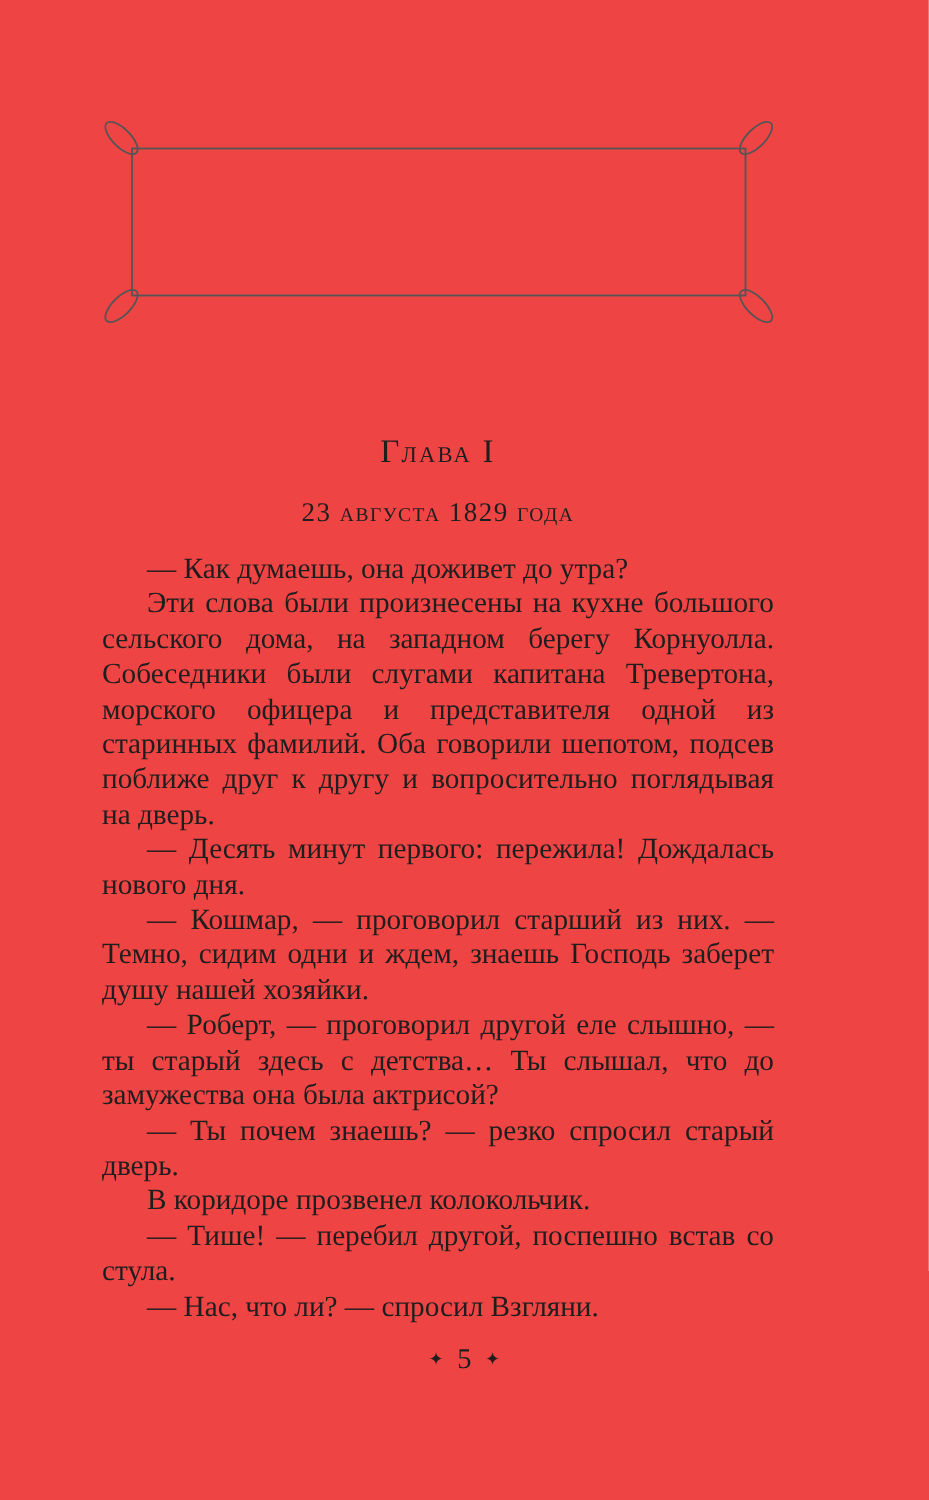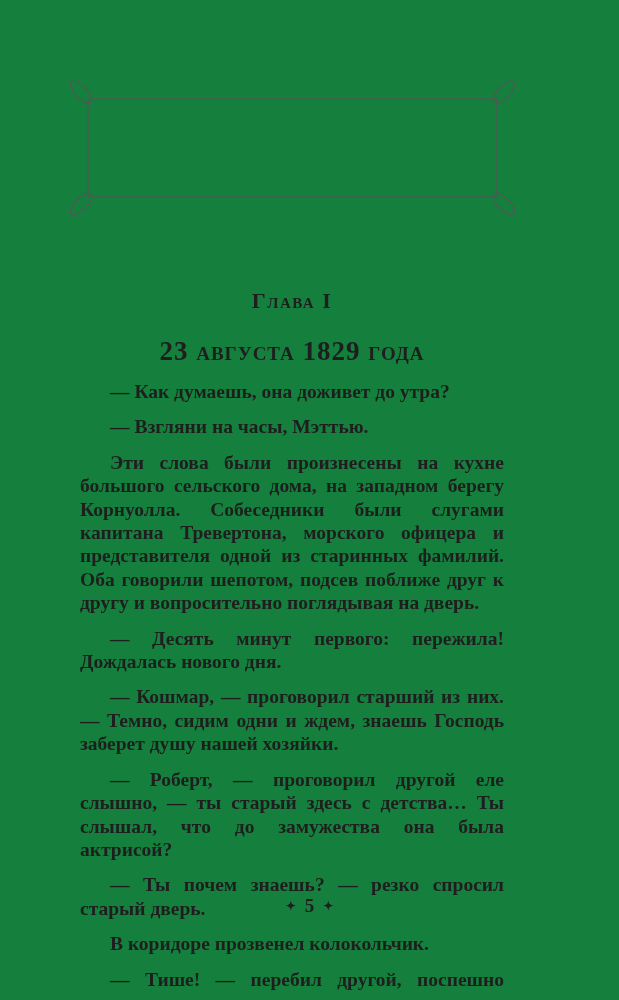--- a/index.html
+++ b/index.html
@@ -11,22 +11,21 @@
     height: 1000px;
     background: #ffffff;
     position: relative;
     overflow: hidden;
     font-family: "Liberation Serif", "DejaVu Serif", serif;
     color: #1e1e1e;
   }
   .page {
     position: absolute;
     inset: 0;
-    background: #15803d;
-    font-weight: bold;
+    background: #ef4444;
   }
   .ornament-frame {
     position: absolute;
     left: 58px;
     top: 70px;
     width: 476px;
     height: 162px;
   }
   .heading {
     position: absolute;
@@ -35,37 +34,37 @@
     width: 448px;
     text-align: center;
   }
   .chapter-title {
     font-size: 22px;
     line-height: 26px;
     font-variant: small-caps;
     letter-spacing: 1.5px;
   }
   .chapter-date {
-    margin-top: 22px;
-    font-size: 27px;
+    margin-top: 12px;
+    font-size: 18px;
     line-height: 30px;
     font-variant: small-caps;
     letter-spacing: 1px;
   }
   .body-text {
     position: absolute;
     left: 68px;
     top: 368px;
     width: 448px;
     font-size: 19.5px;
     line-height: 23.4px;
     text-align: justify;
   }
   .body-text p {
-    margin: 12px;
+    margin: 0;
     padding: 0;
     text-indent: 30px;
   }
   .footer {
     position: absolute;
     left: 0;
     top: 894px;
     width: 619px;
     text-align: center;
     font-size: 19px;
@@ -93,21 +92,20 @@
     <ellipse cx="446" cy="134" rx="14" ry="6" transform="rotate(45 446 134)"></ellipse>
   </svg>
 
   <div class="heading">
     <div class="chapter-title">Глава I</div>
     <div class="chapter-date">23 августа 1829 года</div>
   </div>
 
   <div class="body-text">
     <p>— Как думаешь, она доживет до утра?</p>
-    <p>— Взгляни на часы, Мэттью.</p>
     <p>Эти слова были произнесены на кухне большого сельского дома, на западном берегу Корнуолла. Собеседники были слугами капитана Тревертона, морского офицера и представителя одной из старинных фамилий. Оба говорили шепотом, подсев поближе друг к другу и вопросительно поглядывая на дверь.</p>
     <p>— Десять минут первого: пережила! Дождалась нового дня.</p>
     <p>— Кошмар, — проговорил старший из них. — Темно, сидим одни и ждем, знаешь Господь заберет душу нашей хозяйки.</p>
     <p>— Роберт, — проговорил другой еле слышно, — ты старый здесь с детства… Ты слышал, что до замужества она была актрисой?</p>
     <p>— Ты почем знаешь? — резко спросил старый дверь.</p>
     <p>В коридоре прозвенел колокольчик.</p>
     <p>— Тише! — перебил другой, поспешно встав со стула.</p>
     <p>— Нас, что ли? — спросил Взгляни.</p>
   </div>
 

